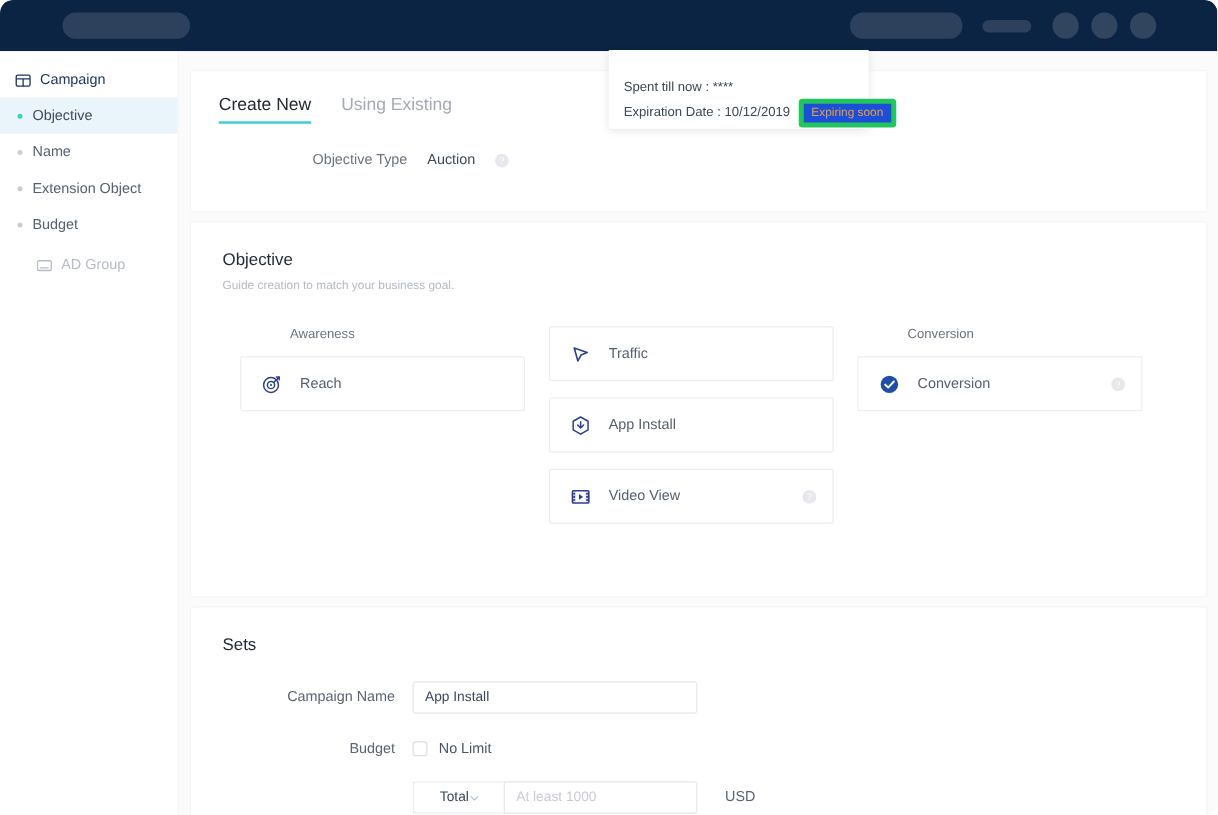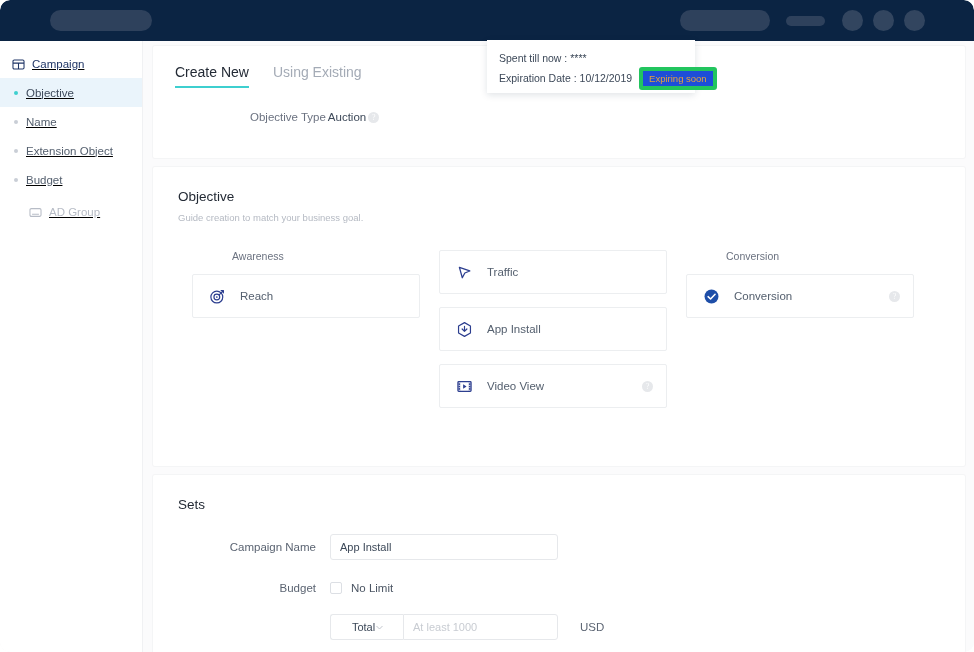--- a/index.html
+++ b/index.html
@@ -43,24 +43,24 @@
   .ph-dot-1  { left: 842px; }
   .ph-dot-2  { left: 873px; }
   .ph-dot-3  { left: 904px; }
 
   
   .account-popup {
     position: absolute;
     left: 487px;
     top: 40px;
     width: 208px;
-    height: 53px;
+    height: 63px;
     background: #ffffff;
     box-shadow: 0 2px 7px rgba(15,35,65,0.13);
-    padding: 10px 12px 0 12px;
+    padding: 22px 12px 0 12px;
     z-index: 40;
   }
   .popup-line {
     font-size: 10.5px;
     color: #3c4858;
     line-height: 17px;
     white-space: nowrap;
   }
   .popup-line-2 {
     display: flex;
@@ -82,21 +82,20 @@
   
   .sidebar {
     position: absolute;
     left: 0; top: 41px;
     width: 143px;
     height: 611px;
     background: #ffffff;
     border-right: 1px solid #f0f1f3;
     padding-top: 9px;
     border-bottom-left-radius: 10px;
-    text-decoration: underline;
   }
   .nav-group-head {
     display: flex;
     align-items: center;
     height: 28px;
     padding-left: 12px;
     gap: 7px;
     font-size: 11.5px;
     color: #1f3566;
     font-weight: 500;
@@ -126,21 +125,21 @@
   .nav-item.active .dot { background: #3ecfcf; }
   .nav-spacer { height: 4px; }
 
   
   .content {
     position: absolute;
     left: 143px; top: 41px;
     width: 831px;
     height: 611px;
     background: #fbfbfc;
-    padding: 5px 9px 0 10px;
+    padding: 16px 9px 0 10px;
     overflow: hidden;
   }
   .card {
     background: #ffffff;
     border-radius: 2px;
     box-shadow: 0 0 0 1px #f4f5f6;
     margin-bottom: 9px;
   }
 
   
@@ -157,21 +156,21 @@
   .tab.active::after {
     content: "";
     position: absolute;
     left: 0; bottom: 0;
     width: 100%; height: 2px;
     background: #3ecfcf;
   }
   .objtype-row {
     display: flex;
     align-items: center;
-    gap: 2px;
+    gap: 16px;
     margin-top: 23px;
     padding-left: 75px;
     font-size: 11.5px;
   }
   .objtype-label { color: #6b7280; }
   .objtype-value { color: #3c4858; }
 
   .help-ico {
     width: 11px; height: 11px;
     border-radius: 50%;

